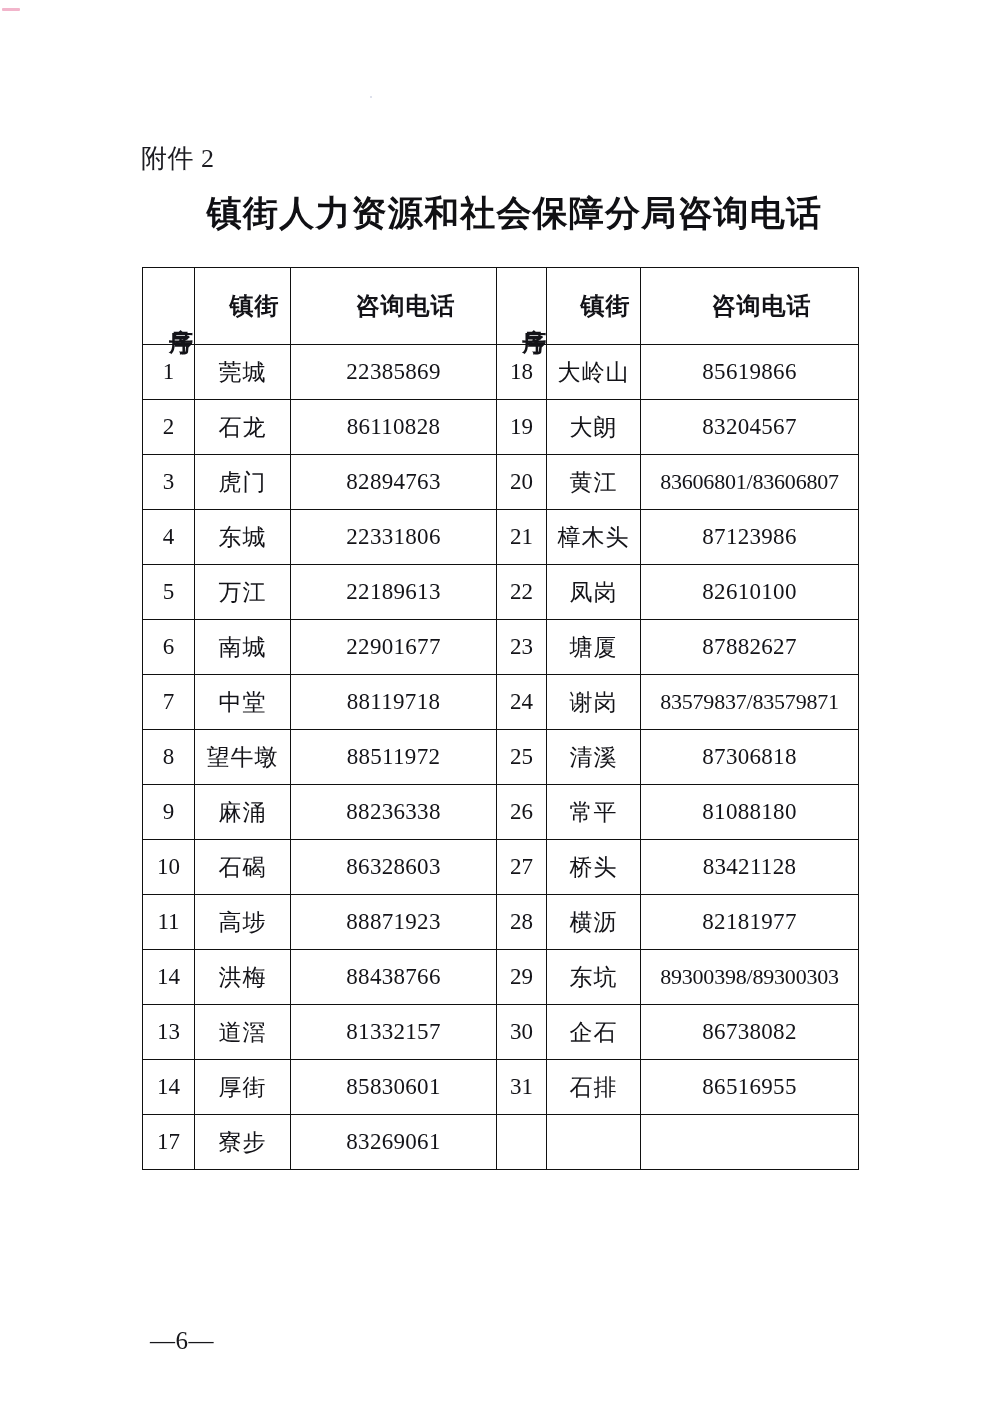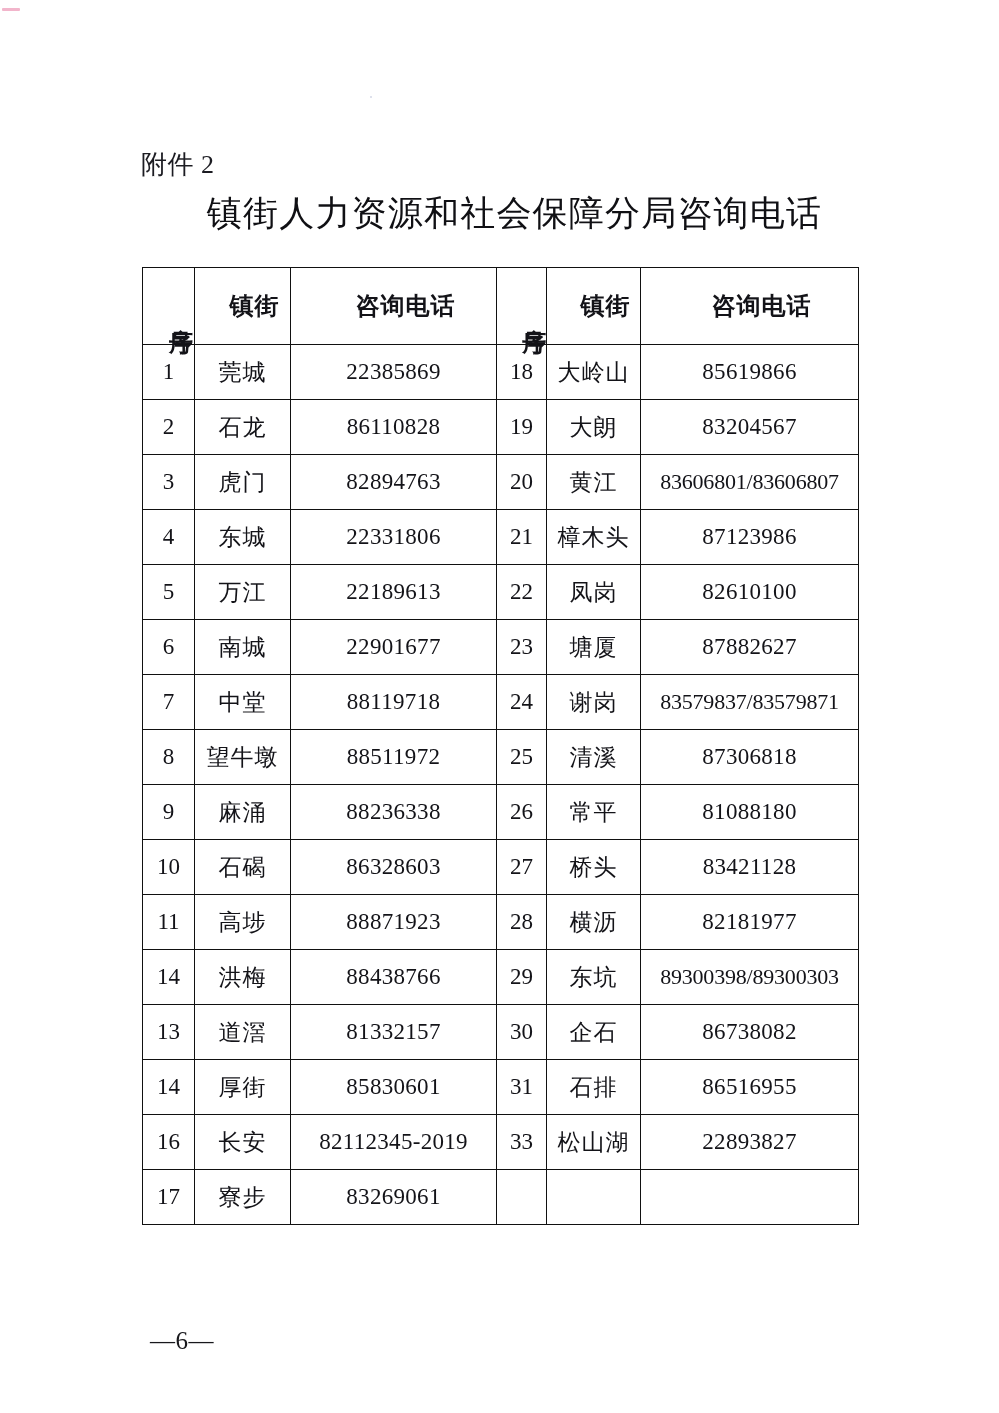--- a/index.html
+++ b/index.html
@@ -34,36 +34,36 @@
   }
 
   .page {
     position: absolute;
     inset: 0;
   }
 
   .attachment-label {
     position: absolute;
     left: 141px;
-    top: 152px;
+    top: 146px;
     font-size: 26px;
     line-height: 1;
     letter-spacing: 0.5px;
     color: #1c1c22;
     white-space: nowrap;
   }
 
   .doc-title {
     position: absolute;
     left: 0;
     right: 0;
     top: 190px;
     text-align: center;
     font-size: 35px;
-    font-weight: normal;
+    font-weight: bold;
     letter-spacing: 1.2px;
     color: #101014;
     padding-left: 30px;
     white-space: nowrap;
   }
 
   .table-wrap {
     position: absolute;
     left: 142px;
     top: 267px;
@@ -265,28 +265,20 @@
           </tr>
           <tr>
             <td>14</td>
             <td class="town-cell">厚街</td>
             <td class="phone-cell">85830601</td>
             <td>31</td>
             <td class="town-cell">石排</td>
             <td class="phone-cell">86516955</td>
           </tr>
           <tr>
-            <td>16</td>
-            <td class="town-cell">长安</td>
-            <td class="phone-cell">82112345-2019</td>
-            <td>33</td>
-            <td class="town-cell">松山湖</td>
-            <td class="phone-cell">22893827</td>
-          </tr>
-          <tr>
             <td>17</td>
             <td class="town-cell">寮步</td>
             <td class="phone-cell">83269061</td>
             <td></td>
             <td class="town-cell"></td>
             <td class="phone-cell"></td>
           </tr>
         </tbody>
     </table>
   </div>

